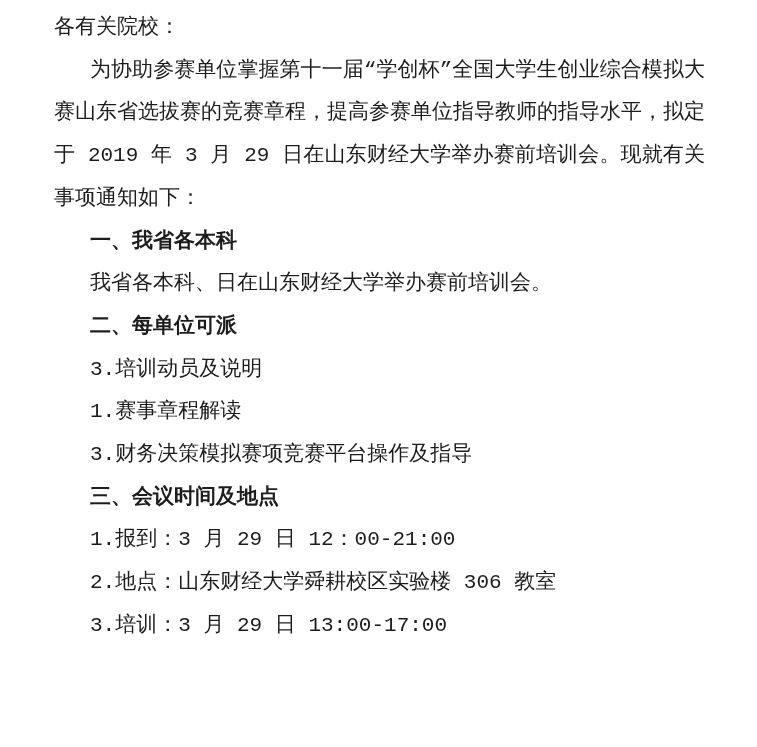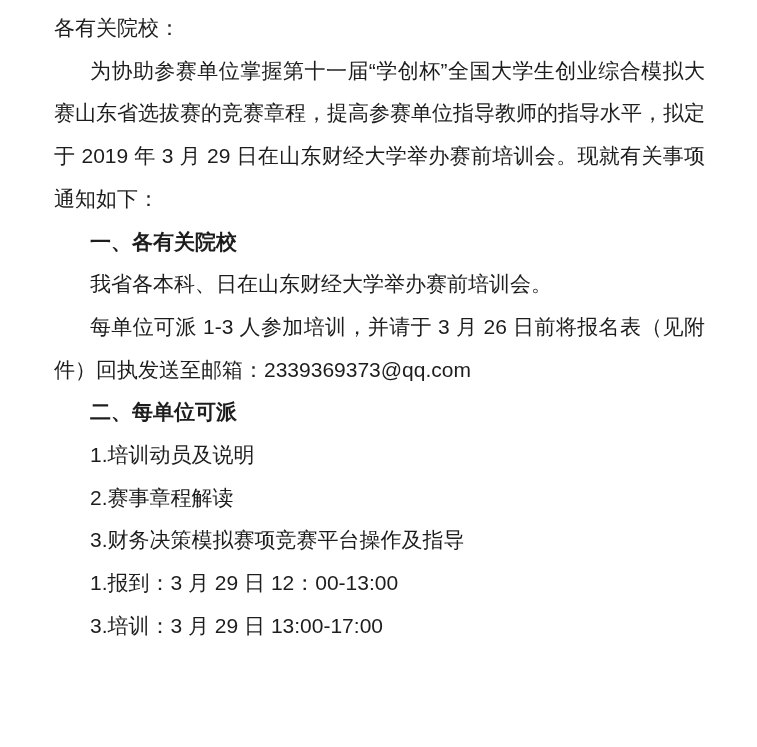--- a/index.html
+++ b/index.html
@@ -7,21 +7,21 @@
     padding: 0;
     background: #ffffff;
   }
   .page {
     position: relative;
     width: 757px;
     height: 747px;
     box-sizing: border-box;
     background: #ffffff;
     padding: 7px 52px 4px 54px;
-    font-family: Liberation Sans, sans-serif;
+    font-family: Liberation Mono, monospace;
     font-size: 21px;
     line-height: 42.7px;
     color: #1d1d1d;
     overflow: hidden;
   }
   .page p {
     margin: 0;
     text-align: justify;
     word-break: break-all;
   }
@@ -39,34 +39,35 @@
 </style>
 </head>
 <body>
 
 <div class="page">
 
   <p class="plain">各有关院校：</p>
 
   <p class="indent">为协助参赛单位掌握第十一届“学创杯”全国大学生创业综合模拟大赛山东省选拔赛的竞赛章程，提高参赛单位指导教师的指导水平，拟定于 2019 年 3 月 29 日在山东财经大学举办赛前培训会。现就有关事项通知如下：</p>
 
-  <p class="section-heading">一、各有关院校</p>
+  <p class="section-heading">一、我省各本科</p>
 
   <p class="indent">我省各本科、日在山东财经大学举办赛前培训会。</p>
 
-  <p class="indent">每单位可派 1-3 人参加培训，并请于 3 月 26 日前将报名表（见附件）回执发送至邮箱：2339369373@qq.com</p>
 
   <p class="section-heading">二、每单位可派</p>
 
-  <p class="indent">1.培训动员及说明</p>
+  <p class="indent">3.培训动员及说明</p>
 
-  <p class="indent">2.赛事章程解读</p>
+  <p class="indent">1.赛事章程解读</p>
 
   <p class="indent">3.财务决策模拟赛项竞赛平台操作及指导</p>
 
 
+  <p class="section-heading">三、会议时间及地点</p>
 
-  <p class="indent">1.报到：3 月 29 日 12：00-13:00</p>
+  <p class="indent">1.报到：3 月 29 日 12：00-21:00</p>
 
+  <p class="indent">2.地点：山东财经大学舜耕校区实验楼 306 教室</p>
 
   <p class="indent">3.培训：3 月 29 日 13:00-17:00</p>
 
 </div>
 
 </body></html>

